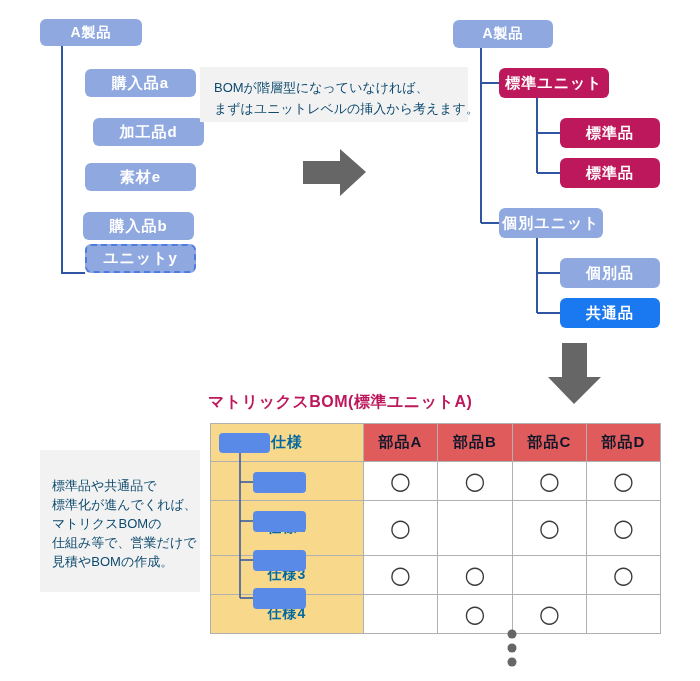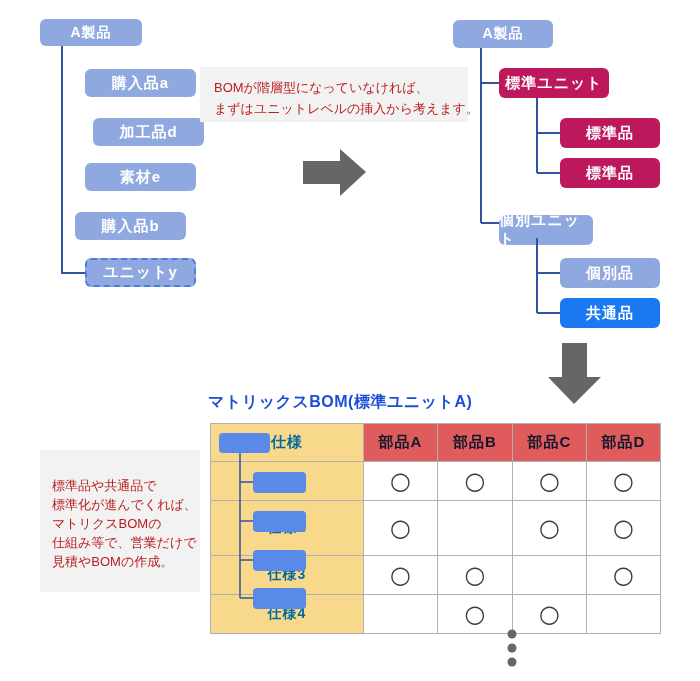--- a/index.html
+++ b/index.html
@@ -10,27 +10,27 @@
   .node{
     position:absolute;border-radius:6px;color:#fff;font-weight:bold;
     display:flex;align-items:center;justify-content:center;
     font-size:15px;letter-spacing:1px;box-sizing:border-box;z-index:2;
   }
   .lblue{background:#8fa9e0;}
   .red{background:#be185d;}
   .bblue{background:#1a78f0;}
   .dashed{border:2px dashed #4d7be0;background:#8fa9e0;}
   .note{
-    position:absolute;background:#f2f2f2;color:#b91c1c;font-size:13px;z-index:2;
+    position:absolute;background:#f2f2f2;color:#0c4a6e;font-size:13px;z-index:2;
     box-sizing:border-box;
   }
   .note div{white-space:nowrap;}
   .diagram-title{
     position:absolute;left:208px;top:392px;font-size:16px;font-weight:bold;
-    color:#1d4ed8;letter-spacing:0.5px;z-index:2;white-space:nowrap;
+    color:#be185d;letter-spacing:0.5px;z-index:2;white-space:nowrap;
   }
   table.matrix{
     position:absolute;left:210px;top:423px;width:450px;border-collapse:collapse;
     table-layout:fixed;z-index:2;border:1px solid #999;
   }
   table.matrix td,table.matrix th{
     border:1px solid #b0b0b0;padding:0;height:38px;box-sizing:border-box;
   }
   th.part-head{
     background:#e05c5c;color:#0f172a;font-size:15px;font-weight:bold;
@@ -51,33 +51,33 @@
 </style>
 </head>
 <body>
 
 <div class="canvas">
 
   <div class="node lblue" style="left:40px;top:19px;width:102px;height:27px;font-size:14px;">A製品</div>
   <div class="node lblue" style="left:85px;top:69px;width:111px;height:28px;">購入品a</div>
   <div class="node lblue" style="left:93px;top:118px;width:111px;height:28px;">加工品d</div>
   <div class="node lblue" style="left:85px;top:163px;width:111px;height:28px;">素材e</div>
-  <div class="node lblue" style="left:75px;top:212px;width:111px;height:28px;">購入品b</div>
-  <div class="node dashed" style="left:85px;top:258px;width:111px;height:29px;">ユニットy</div>
+  <div class="node lblue" style="left:83px;top:212px;width:111px;height:28px;">購入品b</div>
+  <div class="node dashed" style="left:85px;top:244px;width:111px;height:29px;">ユニットy</div>
 
   <div class="note" style="left:200px;top:67px;width:268px;height:55px;padding:10px 0 0 14px;line-height:21px;">
     <div>BOMが階層型になっていなければ、</div>
     <div>まずはユニットレベルの挿入から考えます。</div>
   </div>
 
   <div class="node lblue" style="left:453px;top:20px;width:100px;height:28px;font-size:14px;">A製品</div>
   <div class="node red" style="left:499px;top:68px;width:110px;height:30px;">標準ユニット</div>
   <div class="node red" style="left:560px;top:118px;width:100px;height:30px;">標準品</div>
   <div class="node red" style="left:560px;top:158px;width:100px;height:30px;">標準品</div>
-  <div class="node lblue" style="left:499px;top:215px;width:94px;height:30px;">個別ユニット</div>
+  <div class="node lblue" style="left:499px;top:208px;width:104px;height:30px;">個別ユニット</div>
   <div class="node lblue" style="left:560px;top:258px;width:100px;height:30px;">個別品</div>
   <div class="node bblue" style="left:560px;top:298px;width:100px;height:30px;text-align:center;">共通品</div>
 
   <div class="diagram-title">マトリックスBOM(標準ユニットA)</div>
 
   <table class="matrix">
     <colgroup>
       <col style="width:153px">
         <col style="width:74px">
         <col style="width:75px">

